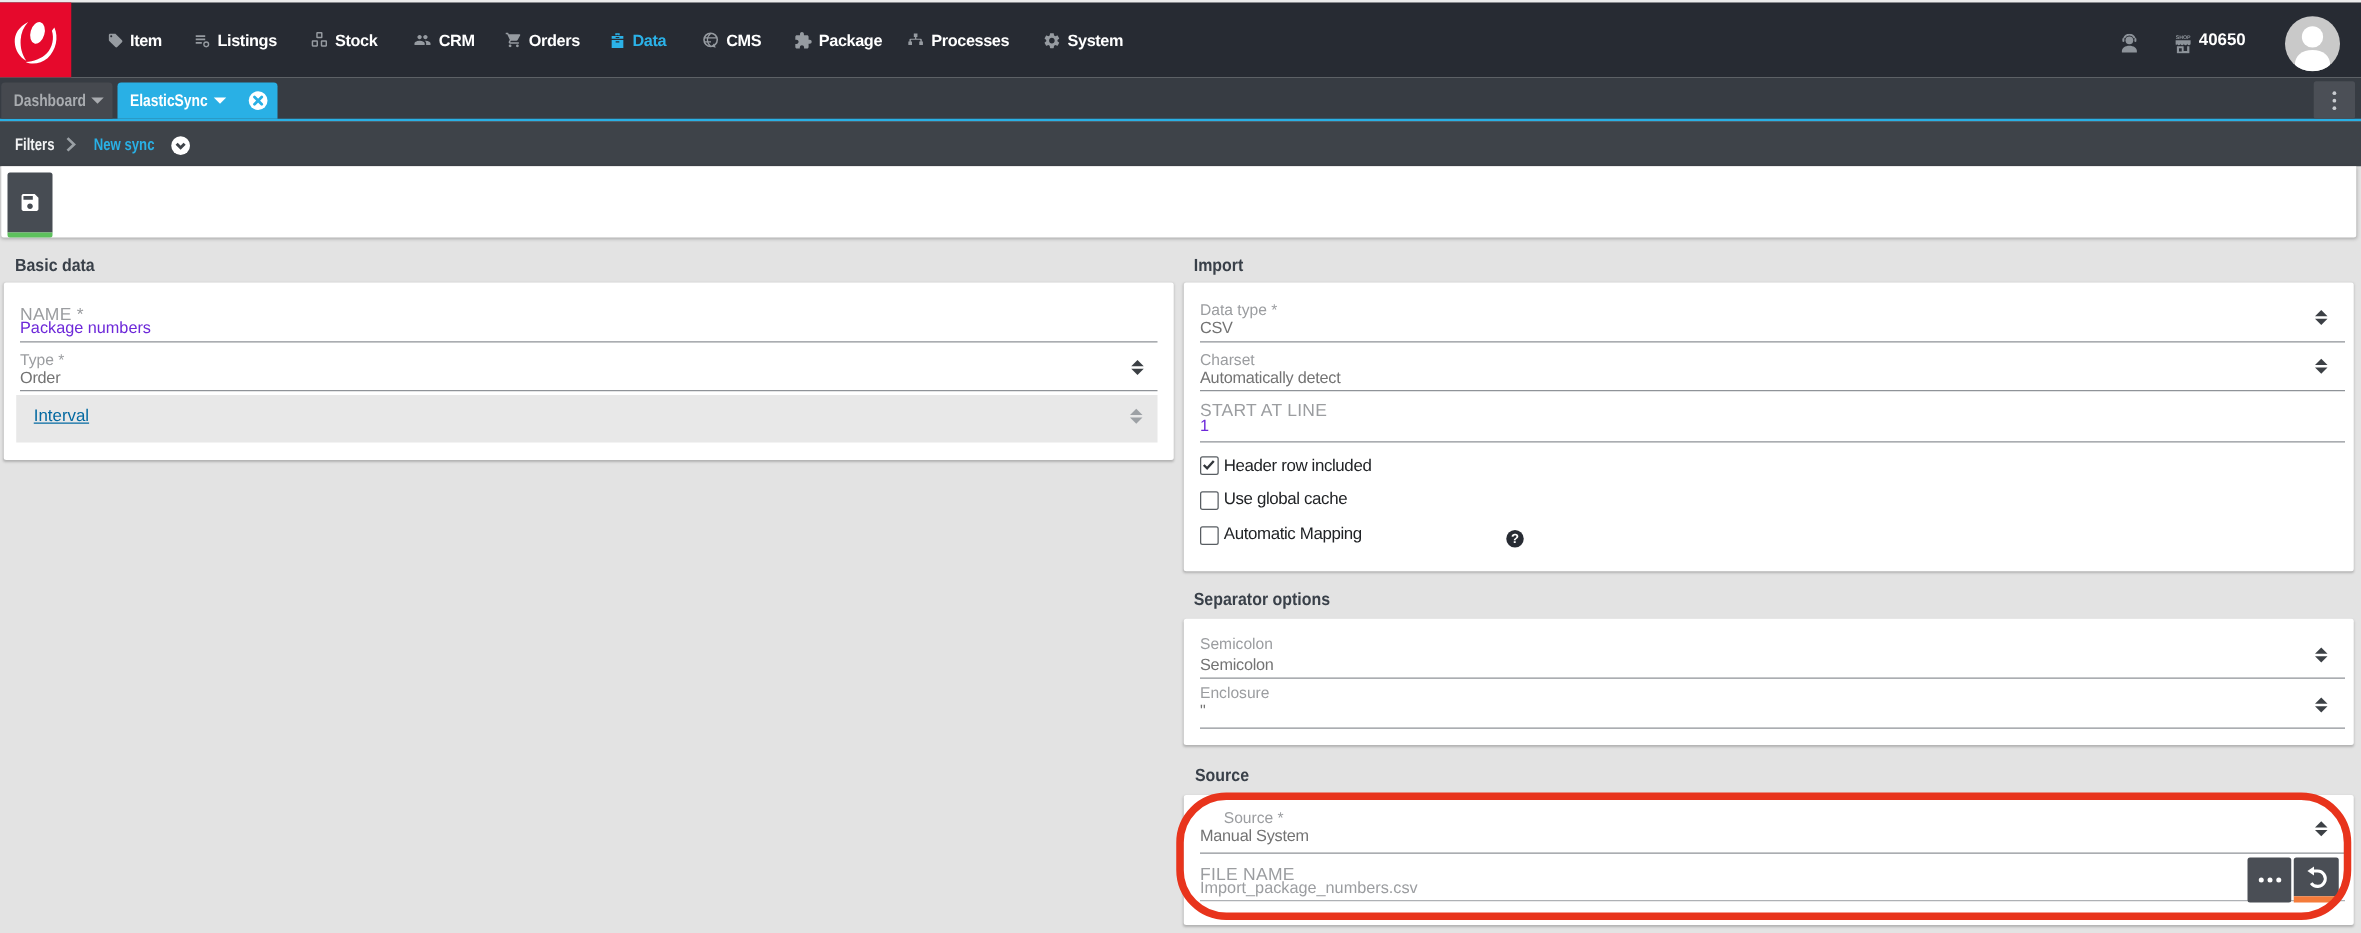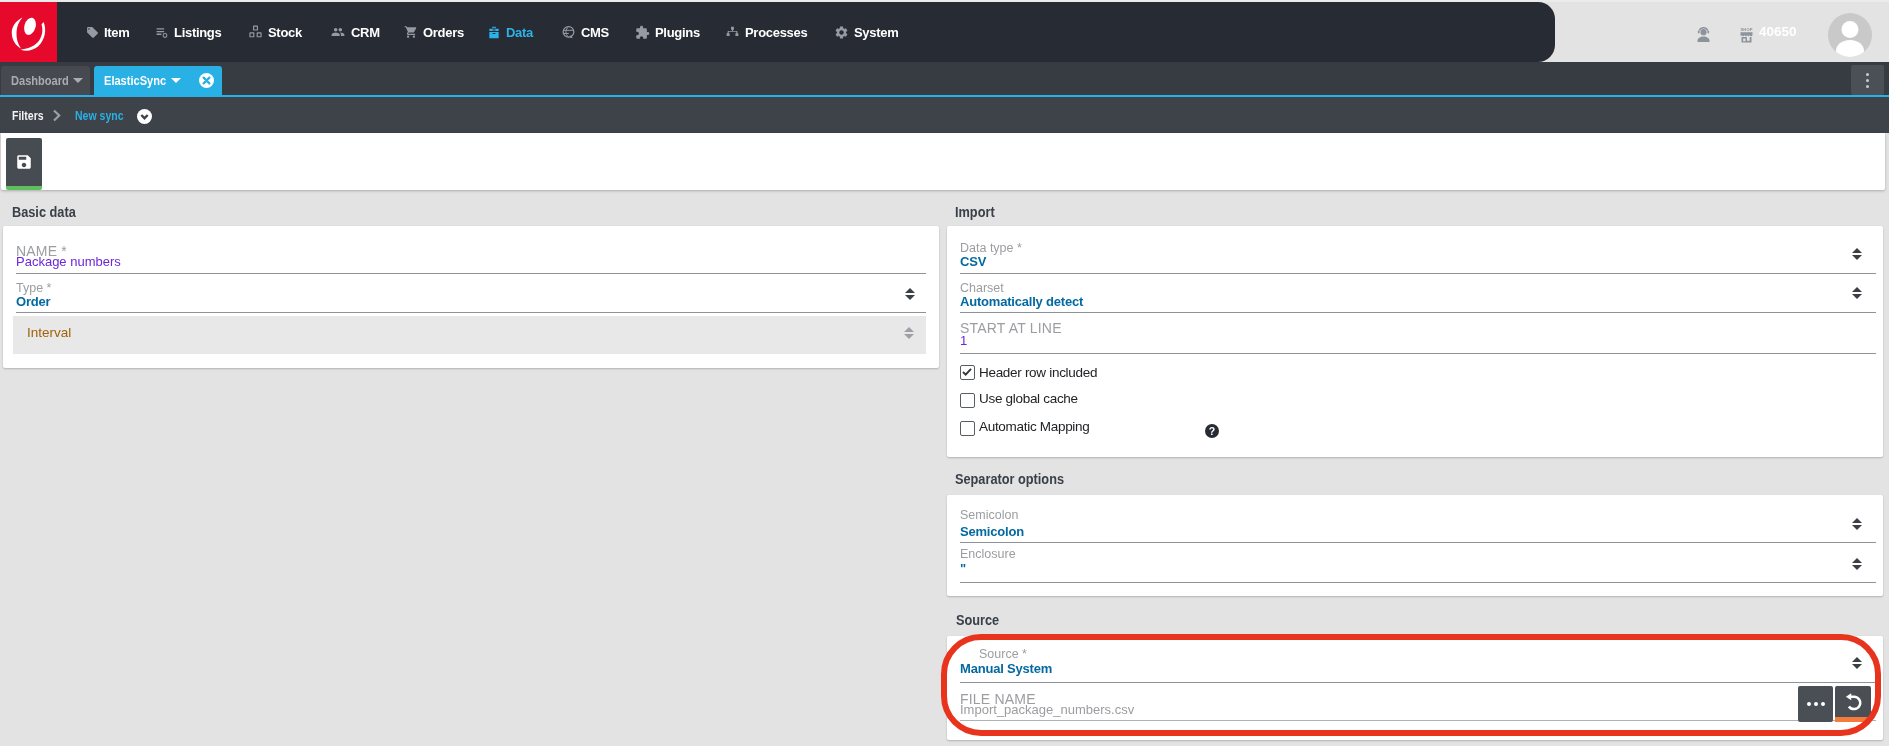--- a/index.html
+++ b/index.html
@@ -4,21 +4,21 @@
 <style>
   * { margin:0; padding:0; box-sizing:border-box; }
   html,body { width:1889px; height:746px; overflow:hidden; background:#e3e3e3;
     font-family:"Liberation Sans", sans-serif; }
   .abs { position:absolute; }
 
   
   #topstrip { left:0; top:0; width:1889px; height:2px; background:#ebebeb; }
 
   
-  #header { left:0; top:2px; width:1555px; height:60px; background:#272b33;border-radius:17px; }
+  #header { left:0; top:2px; width:1889px; height:60px; background:#272b33; }
   #logo { left:0; top:0; width:57px; height:60px; background:#e6092c; }
   .mitem { position:absolute; top:0; height:60px; display:flex; align-items:center; gap:5px;
            color:#fff; font-size:13px; font-weight:bold; letter-spacing:-0.3px; }
   .mitem svg { display:block; }
 
   
   #tabbar { left:0; top:62px; width:1889px; height:35px; background:#373c43; border-bottom:2px solid #29b0e5; }
   #tab1 { left:1px; top:4px; width:89px; height:29px; background:#46494f; color:#a9acb0;
           font-size:13.5px; font-weight:bold; display:flex; align-items:center; padding-left:10px;
           border-radius:3px 3px 0 0; }
@@ -48,21 +48,21 @@
   #savebtn { left:5px; top:5px; width:36px; height:48px; background:#474c53; border-radius:2px 2px 0 0;
              display:flex; align-items:center; justify-content:center; }
   #savegreen { left:5px; top:53px; width:36px; height:4px; background:#5dc05c; border-radius:0 0 2px 2px; }
 
   
   .shead { position:absolute; font-size:14px; font-weight:bold; color:#394049; transform:scaleX(0.91); transform-origin:0 50%; }
   .card { position:absolute; background:#fff; border-radius:2px; box-shadow:0 1px 2px rgba(0,0,0,.22); }
   .lblcaps { position:absolute; font-size:14px; color:#9b9da0; letter-spacing:.2px; }
   .lbl { position:absolute; font-size:12.5px; color:#9b9da0; }
   .val { position:absolute; font-size:13px; color:#6d28d9; }
-  .valb { position:absolute; font-size:13px; font-weight:bold; color:#0369a1; letter-spacing:-0.2px; }
+  .valb { position:absolute; font-size:13px; font-weight:normal; color:#737373; letter-spacing:-0.2px; }
   .uline { position:absolute; height:1px; background:#8f9398; }
   .unfold { position:absolute; width:10px; }
   .unfold i, .unfold b { display:block; width:0; height:0; border-left:5px solid transparent; border-right:5px solid transparent; }
   .unfold i { border-bottom:5.5px solid #3c4045; margin-bottom:2px; }
   .unfold b { border-top:5.5px solid #3c4045; }
   .unfold.dis i { border-bottom-color:#9da1a5; }
   .unfold.dis b { border-top-color:#9da1a5; }
   .cb { position:absolute; width:15px; height:15px; border:1.5px solid #585d62; border-radius:2px; background:#fff; }
   .cbl { position:absolute; font-size:13.5px; color:#212326; letter-spacing:-0.3px; }
 </style>
@@ -128,21 +128,21 @@
         <path d="M4.5 8.5 h15 M4.5 13.5 h8" stroke-width="1.6"></path>
         <path d="M12 2.8 c-5.5 4.5-5.5 12 0 16.4" stroke-width="1.6"></path>
         <path d="M13 19.5 l5.5 1.5 -2 -5.5" fill="#969ba1" stroke="none"></path>
       </svg>
       <span>CMS</span>
     </div>
   <div class="mitem" style="left:635px;">
       <svg width="15" height="15" viewBox="0 0 24 24" fill="#969ba1">
         <path d="M20.5 11H19V7c0-1.1-.9-2-2-2h-4V3.5C13 2.12 11.88 1 10.5 1S8 2.12 8 3.5V5H4c-1.1 0-1.99.9-1.99 2v3.8H3.5c1.49 0 2.7 1.21 2.7 2.7s-1.21 2.7-2.7 2.7H2V20c0 1.1.9 2 2 2h3.8v-1.5c0-1.49 1.21-2.7 2.7-2.7 1.49 0 2.7 1.21 2.7 2.7V22H17c1.1 0 2-.9 2-2v-4h1.5c1.38 0 2.5-1.12 2.5-2.5S21.88 11 20.5 11z"></path>
       </svg>
-      <span>Plugins</span>
+      <span>Package</span>
     </div>
   <div class="mitem" style="left:725px;">
       <svg width="15" height="14" viewBox="0 0 24 24" fill="#969ba1">
         <path d="M9.5 3h5v5h-1.5v2.25H19A1.5 1.5 0 0 1 20.5 11.75V14H22v5h-5v-5h1.5v-1.75a.5.5 0 0 0-.5-.5H6a.5.5 0 0 0-.5.5V14H7v5H2v-5h1.5v-2.25A1.5 1.5 0 0 1 5 10.25h6V8H9.5V3z"></path>
       </svg>
       <span>Processes</span>
     </div>
   <div class="mitem" style="left:834px;">
       <svg width="15" height="15" viewBox="0 0 24 24" fill="#969ba1">
         <path d="M19.14 12.94c.04-.3.06-.61.06-.94 0-.32-.02-.64-.07-.94l2.03-1.58c.18-.14.23-.41.12-.61l-1.92-3.32c-.12-.22-.37-.29-.59-.22l-2.39.96c-.5-.38-1.03-.7-1.62-.94l-.36-2.54c-.04-.24-.24-.41-.48-.41h-3.84c-.24 0-.43.17-.47.41l-.36 2.54c-.59.24-1.13.57-1.62.94l-2.39-.96c-.22-.08-.47 0-.59.22L2.74 8.87c-.12.21-.08.47.12.61l2.03 1.58c-.05.3-.09.63-.09.94s.02.64.07.94l-2.03 1.58c-.18.14-.23.41-.12.61l1.92 3.32c.12.22.37.29.59.22l2.39-.96c.5.38 1.03.7 1.62.94l.36 2.54c.05.24.24.41.48.41h3.84c.24 0 .44-.17.47-.41l.36-2.54c.59-.24 1.13-.56 1.62-.94l2.39.96c.22.08.47 0 .59-.22l1.92-3.32c.12-.22.07-.47-.12-.61l-2.01-1.58zM12 15.6c-1.98 0-3.6-1.62-3.6-3.6s1.62-3.6 3.6-3.6 3.6 1.62 3.6 3.6-1.62 3.6-3.6 3.6z"></path>
@@ -228,21 +228,21 @@
   <div class="val" style="left:13px; top:28px;">Package numbers</div>
   <div class="uline" style="left:13px; top:47px; width:910px;"></div>
   <div class="lbl" style="left:13px; top:55px;">Type *</div>
   <div class="valb" style="left:13px; top:68px;">Order</div>
   <div class="unfold" style="left:902px; top:62px;">
       <i></i>
       <b></b>
     </div>
   <div class="uline" style="left:13px; top:86px; width:910px;"></div>
   <div style="position:absolute; left:10px; top:90px; width:913px; height:38px; background:#e8e8e8;">
-    <div style="position:absolute; left:14px; top:9px; font-size:13.5px; color:#a16207;">Interval</div>
+    <div style="position:absolute; left:14px; top:9px; font-size:13.5px; color:#0369a1;text-decoration:underline;">Interval</div>
     <div class="unfold dis" style="left:891px; top:11px;">
         <i></i>
         <b></b>
       </div>
   </div>
 </div>
 
 <div class="card" style="left:947px; top:226px; width:936px; height:231px;">
   <div class="lbl" style="left:13px; top:15px;">Data type *</div>
   <div class="valb" style="left:13px; top:28px;">CSV</div>

